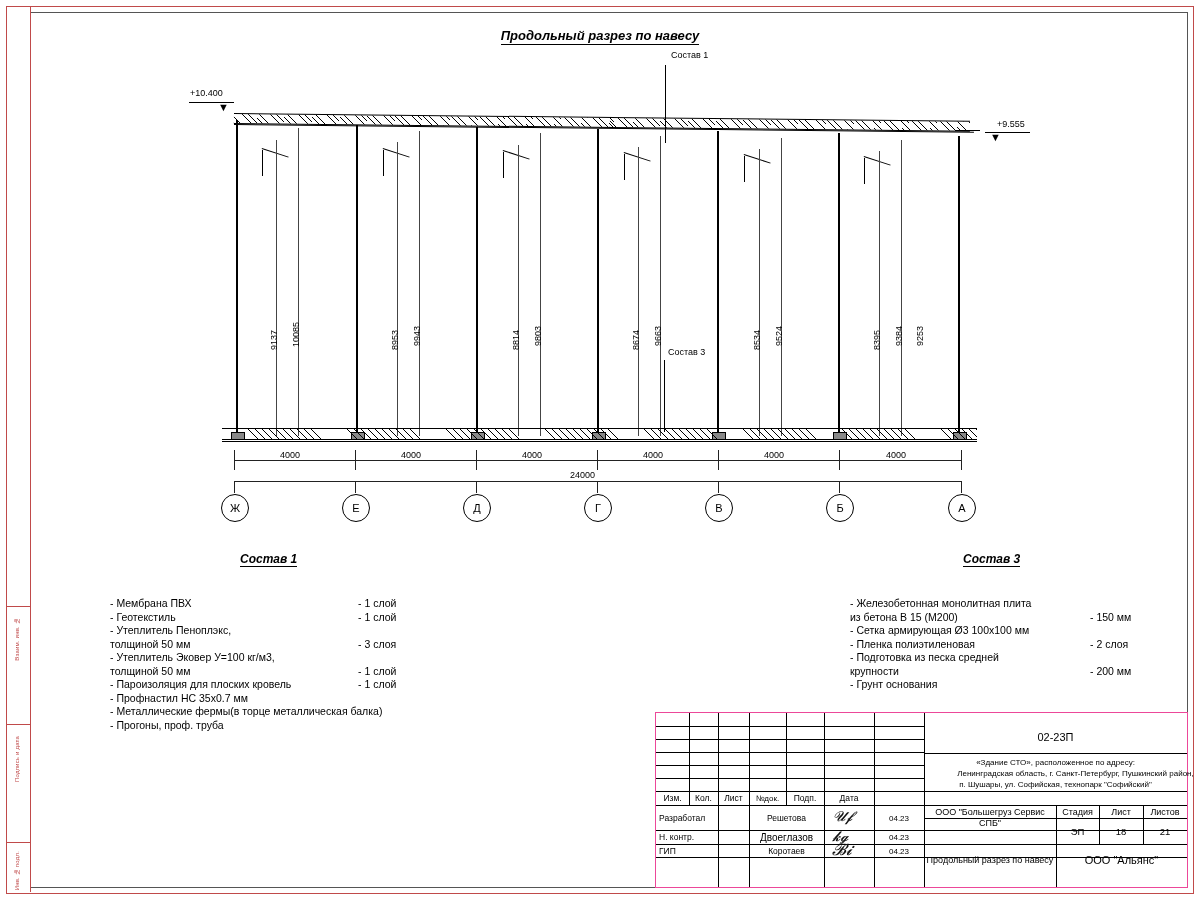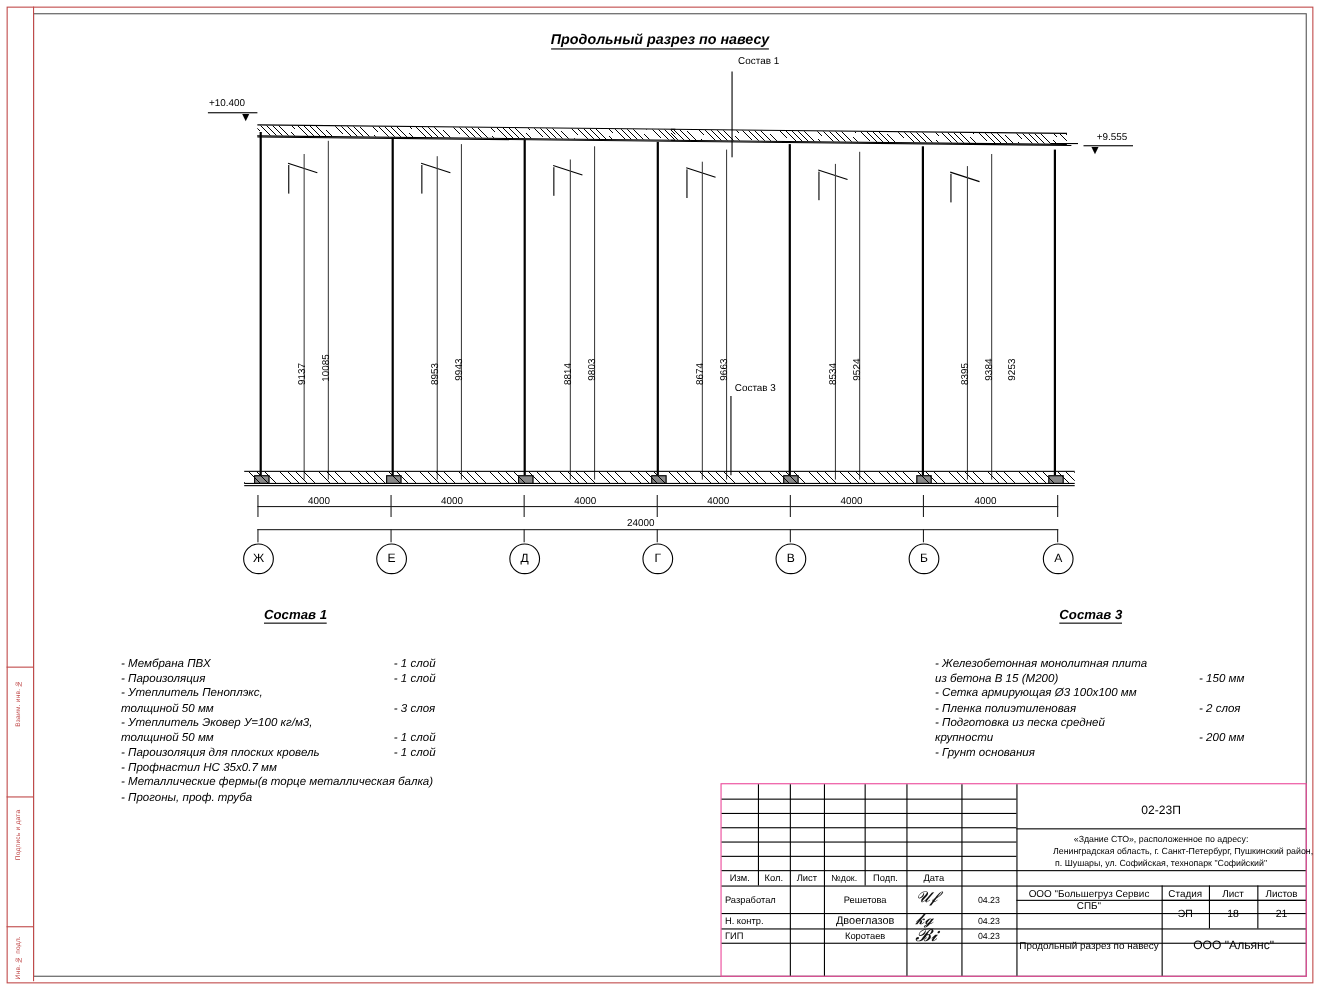--- a/index.html
+++ b/index.html
@@ -64,21 +64,21 @@
     position:absolute;
     background:repeating-linear-gradient(45deg,#000 0 0.5px,transparent 0.5px 5px);
     border-top:1px solid #000;border-bottom:1px solid #000;
   }
   .col{position:absolute;background:#000;width:2px;}
   .colbase{position:absolute;background:#888;border:1px solid #000;}
 
   
   .sostav-title{position:absolute;font-style:italic;font-weight:bold;font-size:12px;}
   .sostav-title span{border-bottom:1px solid #000;}
-  .spec{position:absolute;font-size:10.5px;line-height:13.5px;font-style:italic;}
+  .spec{position:absolute;font-size:10.5px;line-height:13.5px;}
   .spec .row{position:relative;white-space:nowrap;}
   .spec .qty{position:absolute;}
 
   
   .tblock{position:absolute;left:655px;top:712px;width:531px;height:174px;border:1px solid #ec4899;font-size:9px;}
   .tb-line{position:absolute;background:#000;}
   .tb-cell{position:absolute;display:flex;align-items:center;justify-content:center;text-align:center;line-height:11px;}
   .tb-cell.left{justify-content:flex-start;padding-left:3px;}
   .sig{position:absolute;font-family:"Liberation Serif",serif;font-style:italic;font-size:14px;color:#111;}
 </style>
@@ -223,21 +223,21 @@
     <div class="axis-circle" style="left:826px;top:494px;">Б</div>
     <div class="axis-circle" style="left:948px;top:494px;">А</div>
 
   </div>
 
   <div class="sostav-title" style="left:240px;top:552px;">
     <span>Состав 1</span>
   </div>
   <div class="spec" style="left:110px;top:597px;width:420px;">
     <div class="row"><span>- Мембрана ПВХ</span><span class="qty" style="left:248px;">- 1 слой</span></div>
-    <div class="row"><span>- Пароизоляция</span><span class="qty" style="left:248px;">- 1 слой</span></div>
+    <div class="row"><span>- Геотекстиль</span><span class="qty" style="left:248px;">- 1 слой</span></div>
     <div class="row"><span>- Утеплитель Пеноплэкс,</span></div>
     <div class="row"><span>  толщиной 50 мм</span><span class="qty" style="left:248px;">- 3 слоя</span></div>
     <div class="row"><span>- Утеплитель Эковер У=100 кг/м3,</span></div>
     <div class="row"><span>  толщиной 50 мм</span><span class="qty" style="left:248px;">- 1 слой</span></div>
     <div class="row"><span>- Пароизоляция для плоских кровель</span><span class="qty" style="left:248px;">- 1 слой</span></div>
     <div class="row"><span>- Профнастил НС 35х0.7 мм</span></div>
     <div class="row"><span>- Металлические фермы(в торце металлическая балка)</span></div>
     <div class="row"><span>- Прогоны, проф. труба</span></div>
   </div>
 

